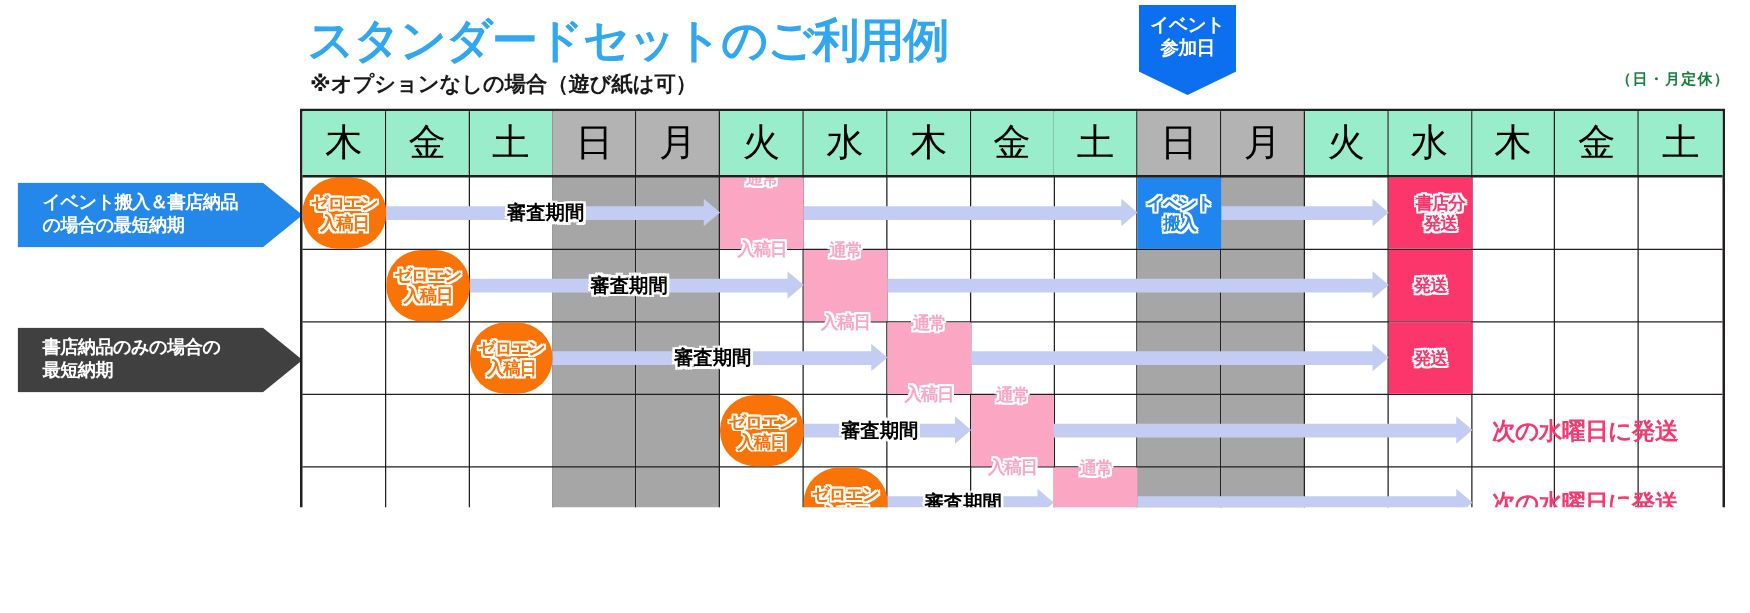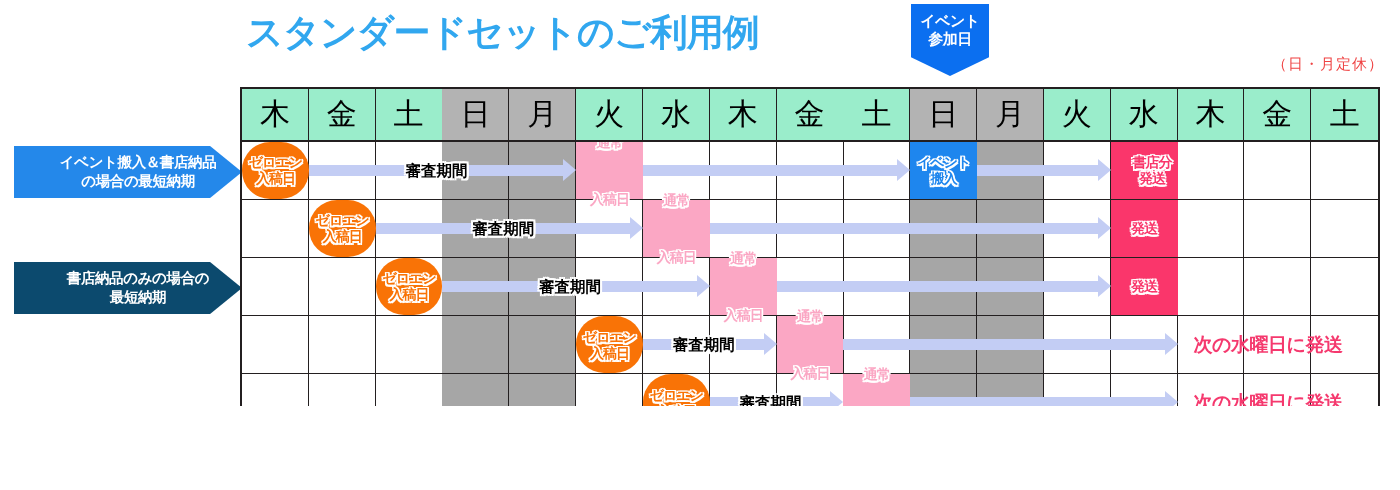--- a/index.html
+++ b/index.html
@@ -30,23 +30,23 @@
     position: absolute;
     left: 248px; top: 56px;
     font-size: 17px;
     font-weight: bold;
     color: #1a1a1a;
     white-space: nowrap;
   }
   .closed-note {
     position: absolute;
     right: 16px; top: 55px;
-    font-size: 15px;
-    font-weight: normal;
-    color: #ef4444;
+    font-size: 12px;
+    font-weight: bold;
+    color: #15803d;
     white-space: nowrap;
     letter-spacing: 1px;
   }
 
   
   .pennant {
     position: absolute;
     left: 911px; top: 4px;
     width: 78px; height: 72px;
     background: #0b6ff0;
@@ -66,24 +66,23 @@
     position: absolute;
     height: 52px;
     width: 228px;
     color: #ffffff;
     font-size: 14.5px;
     font-weight: bold;
     line-height: 19px;
     padding: 7px 0 0 20px;
     letter-spacing: -0.4px;
     clip-path: polygon(0 0, 86% 0, 100% 50%, 86% 100%, 0 100%);
-    text-align: center;
   }
   .side-label-blue { left: 14px; top: 146px; background: #2488ea; }
-  .side-label-pink { left: 14px; top: 262px; background: #0c4a6e; }
+  .side-label-pink { left: 14px; top: 262px; background: #404040; }
   .side-label span { display: block; white-space: nowrap; }
 
   
   .grid {
     position: absolute;
     left: 240px; top: 87px;
     width: 1140px; height: 348px;
     border: 2px solid #231f20;
     background: #ffffff;
   }
@@ -195,20 +194,21 @@
     white-space: nowrap;
     font-family: "DejaVu Sans", sans-serif;
   }
 </style>
 </head>
 <body>
 
 <div id="root">
 
   <div class="title">スタンダードセットのご利用例</div>
+  <div class="subtitle">※オプションなしの場合（遊び紙は可）</div>
   <div class="closed-note">（日・月定休）</div>
 
   <div class="pennant">
     <span>イベント</span>
     <span>参加日</span>
   </div>
 
   <div class="side-label side-label-blue">
     <span>イベント搬入＆書店納品</span>
     <span>の場合の最短納期</span>

